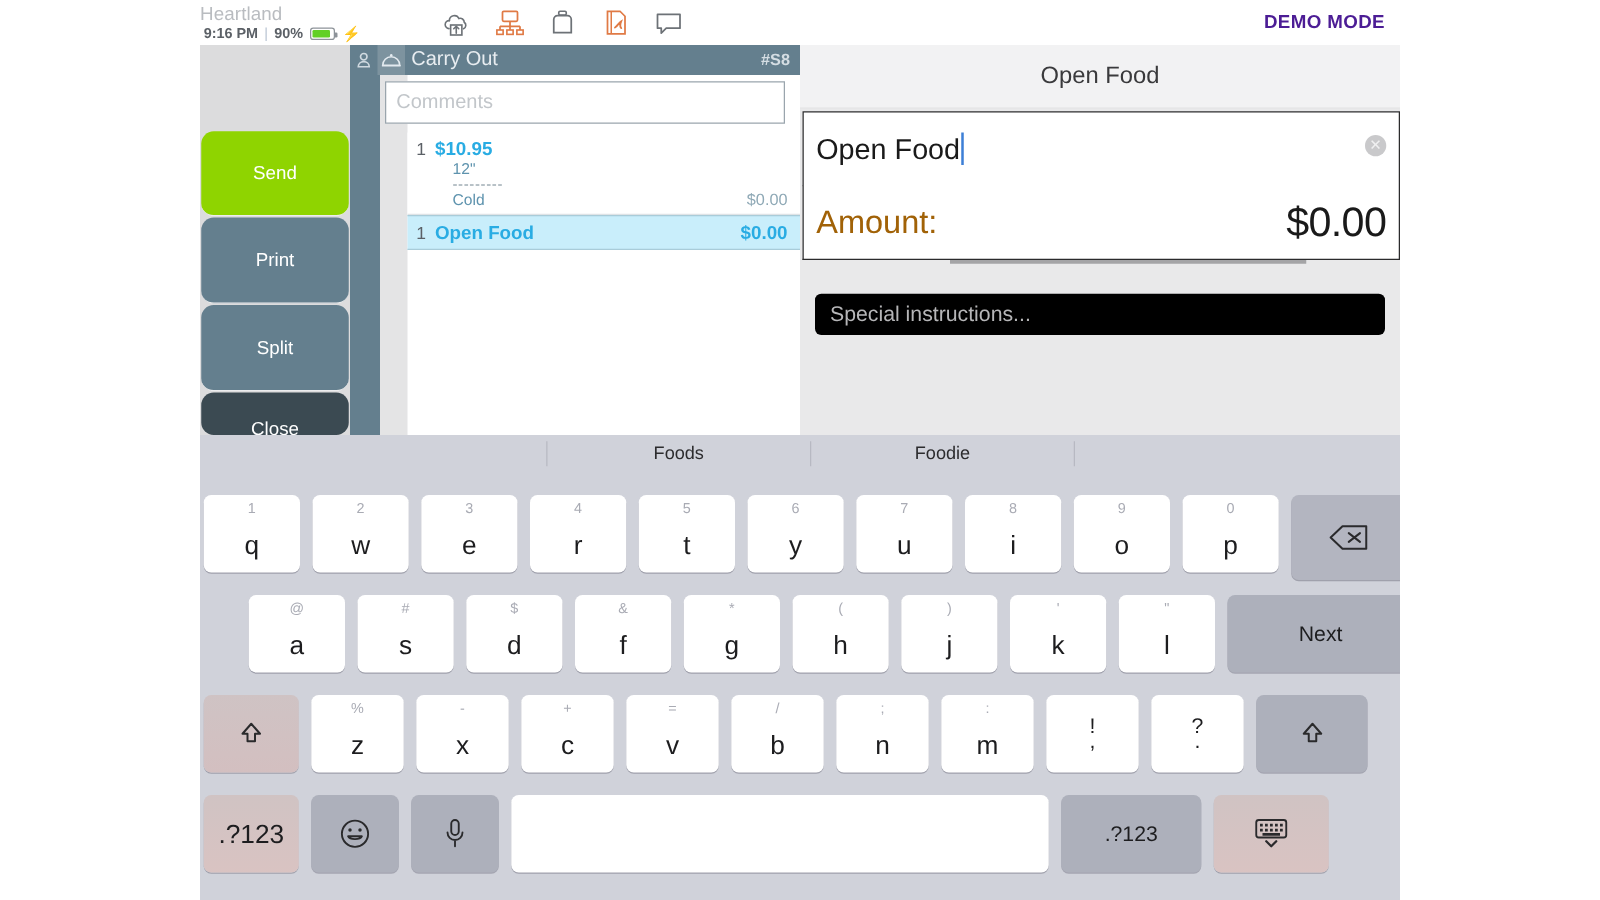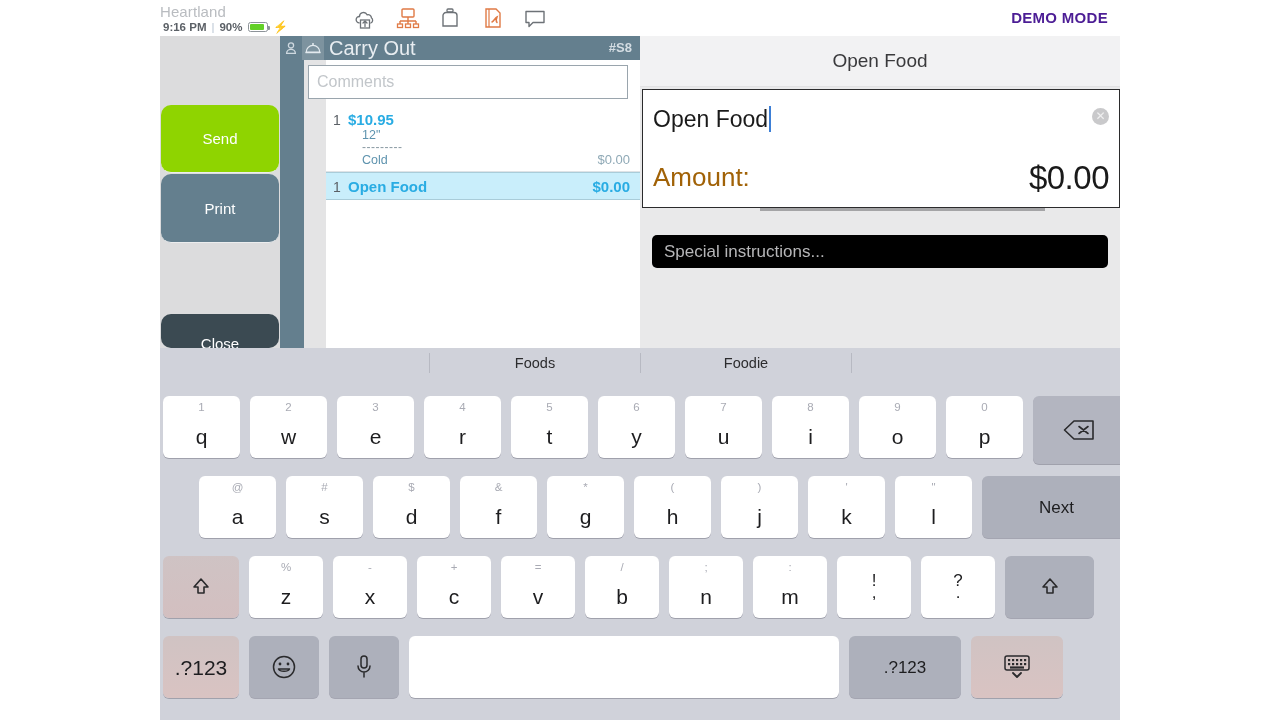--- a/index.html
+++ b/index.html
@@ -35,21 +35,21 @@
   .act.close{top:278px;height:34px;background:#3b4a52;border-bottom:none;}
   .act.close span{position:relative;top:12px;}
 
   
   .ticket{position:absolute;left:120px;top:36px;width:360px;height:312px;background:#ffffff;}
   .tkt-gutter{position:absolute;left:0;top:0;width:24px;height:312px;background:#647f8e;}
   .tkt-gutter2{position:absolute;left:24px;top:24px;width:22px;height:288px;background:#e4e4e5;}
   .tkt-head{position:absolute;left:0;top:0;width:360px;height:24px;background:#647f8e;display:flex;align-items:center;}
   .tkt-head .hicon{width:22px;height:24px;display:flex;align-items:center;justify-content:center;}
   .tkt-head .hicon.dome{background:#7d939f;}
-  .tkt-title{font-size:20px;color:#e8edf1;margin-left:5px;}
+  .tkt-title{font-size:16px;color:#e8edf1;margin-left:5px;}
   .tkt-num{position:absolute;right:8px;top:4px;font-size:13px;font-weight:bold;color:#d4dde3;}
 
   .comments{position:absolute;left:28px;top:29px;width:320px;height:34px;box-sizing:border-box;
             border:1px solid #9aa5ad;background:#fff;display:flex;align-items:center;padding-left:8px;}
   .comments span{font-size:16px;color:#c2c6ca;}
 
   .items{position:absolute;left:46px;top:70px;width:314px;}
   .item-row{position:relative;background:#ffffff;padding:5px 0 4px 0;border-bottom:1px solid #dfe3e6;}
   .item-row.sel{background:#c9eefb;border-top:1px solid #a9ccd9;border-bottom:1px solid #a9ccd9;}
   .ln{display:flex;align-items:baseline;}
@@ -76,21 +76,21 @@
           background:#ffffff;border:1.5px solid #2b2b2c;border-top:none;display:flex;align-items:center;justify-content:space-between;}
   .amtbox .lbl{font-size:26px;color:#a16207;padding-left:10px;}
   .amtbox .val{font-size:33px;color:#1a1a1a;padding-right:10px;letter-spacing:-.5px;}
   .amt-shadow{position:absolute;left:120px;top:172px;width:285px;height:3px;background:#6b6b6d;opacity:.55;}
   .special{position:absolute;left:12px;top:199px;width:456px;height:33px;box-sizing:border-box;background:#000000;
            border-radius:5px;display:flex;align-items:center;padding-left:12px;}
   .special span{font-size:17px;color:#b6b6b8;}
 
   
   .kbd{position:absolute;left:0;top:348px;width:960px;height:372px;background:#d0d2da;}
-  .sugg{position:absolute;left:4px;top:0;width:884px;height:30px;display:flex;align-items:center;}
+  .sugg{position:absolute;left:12px;top:0;width:884px;height:30px;display:flex;align-items:center;}
   .sugg .cell{height:22px;display:flex;align-items:center;justify-content:center;font-size:14.5px;color:#2c2c2e;}
   .sugg .div{width:1px;height:20px;background:#b7b9c2;}
   .sugg .c1{width:265px;}
   .sugg .c2{width:210px;}
   .sugg .c3{width:210px;}
 
   .krow{position:absolute;left:0;display:flex;align-items:flex-start;}
   .key{position:relative;background:#ffffff;border-radius:6px;box-shadow:0 1px 0 rgba(120,120,135,.55);
        display:flex;align-items:flex-end;justify-content:center;box-sizing:border-box;}
   .key .alt{position:absolute;top:5px;left:0;right:0;text-align:center;font-size:11.5px;color:#a9abb4;}
@@ -166,20 +166,23 @@
       <div class="demo-mode">DEMO MODE</div>
     </div>
 
     <div class="actioncol">
       <div class="act send">
         <span>Send</span>
       </div>
       <div class="act print">
         <span>Print</span>
       </div>
+      <div class="act split">
+        <span>Split</span>
+      </div>
       <div class="act close">
         <span>Close</span>
       </div>
     </div>
 
     <div class="ticket">
       <div class="tkt-gutter"></div>
       <div class="tkt-gutter2"></div>
 
       <div class="tkt-head">

